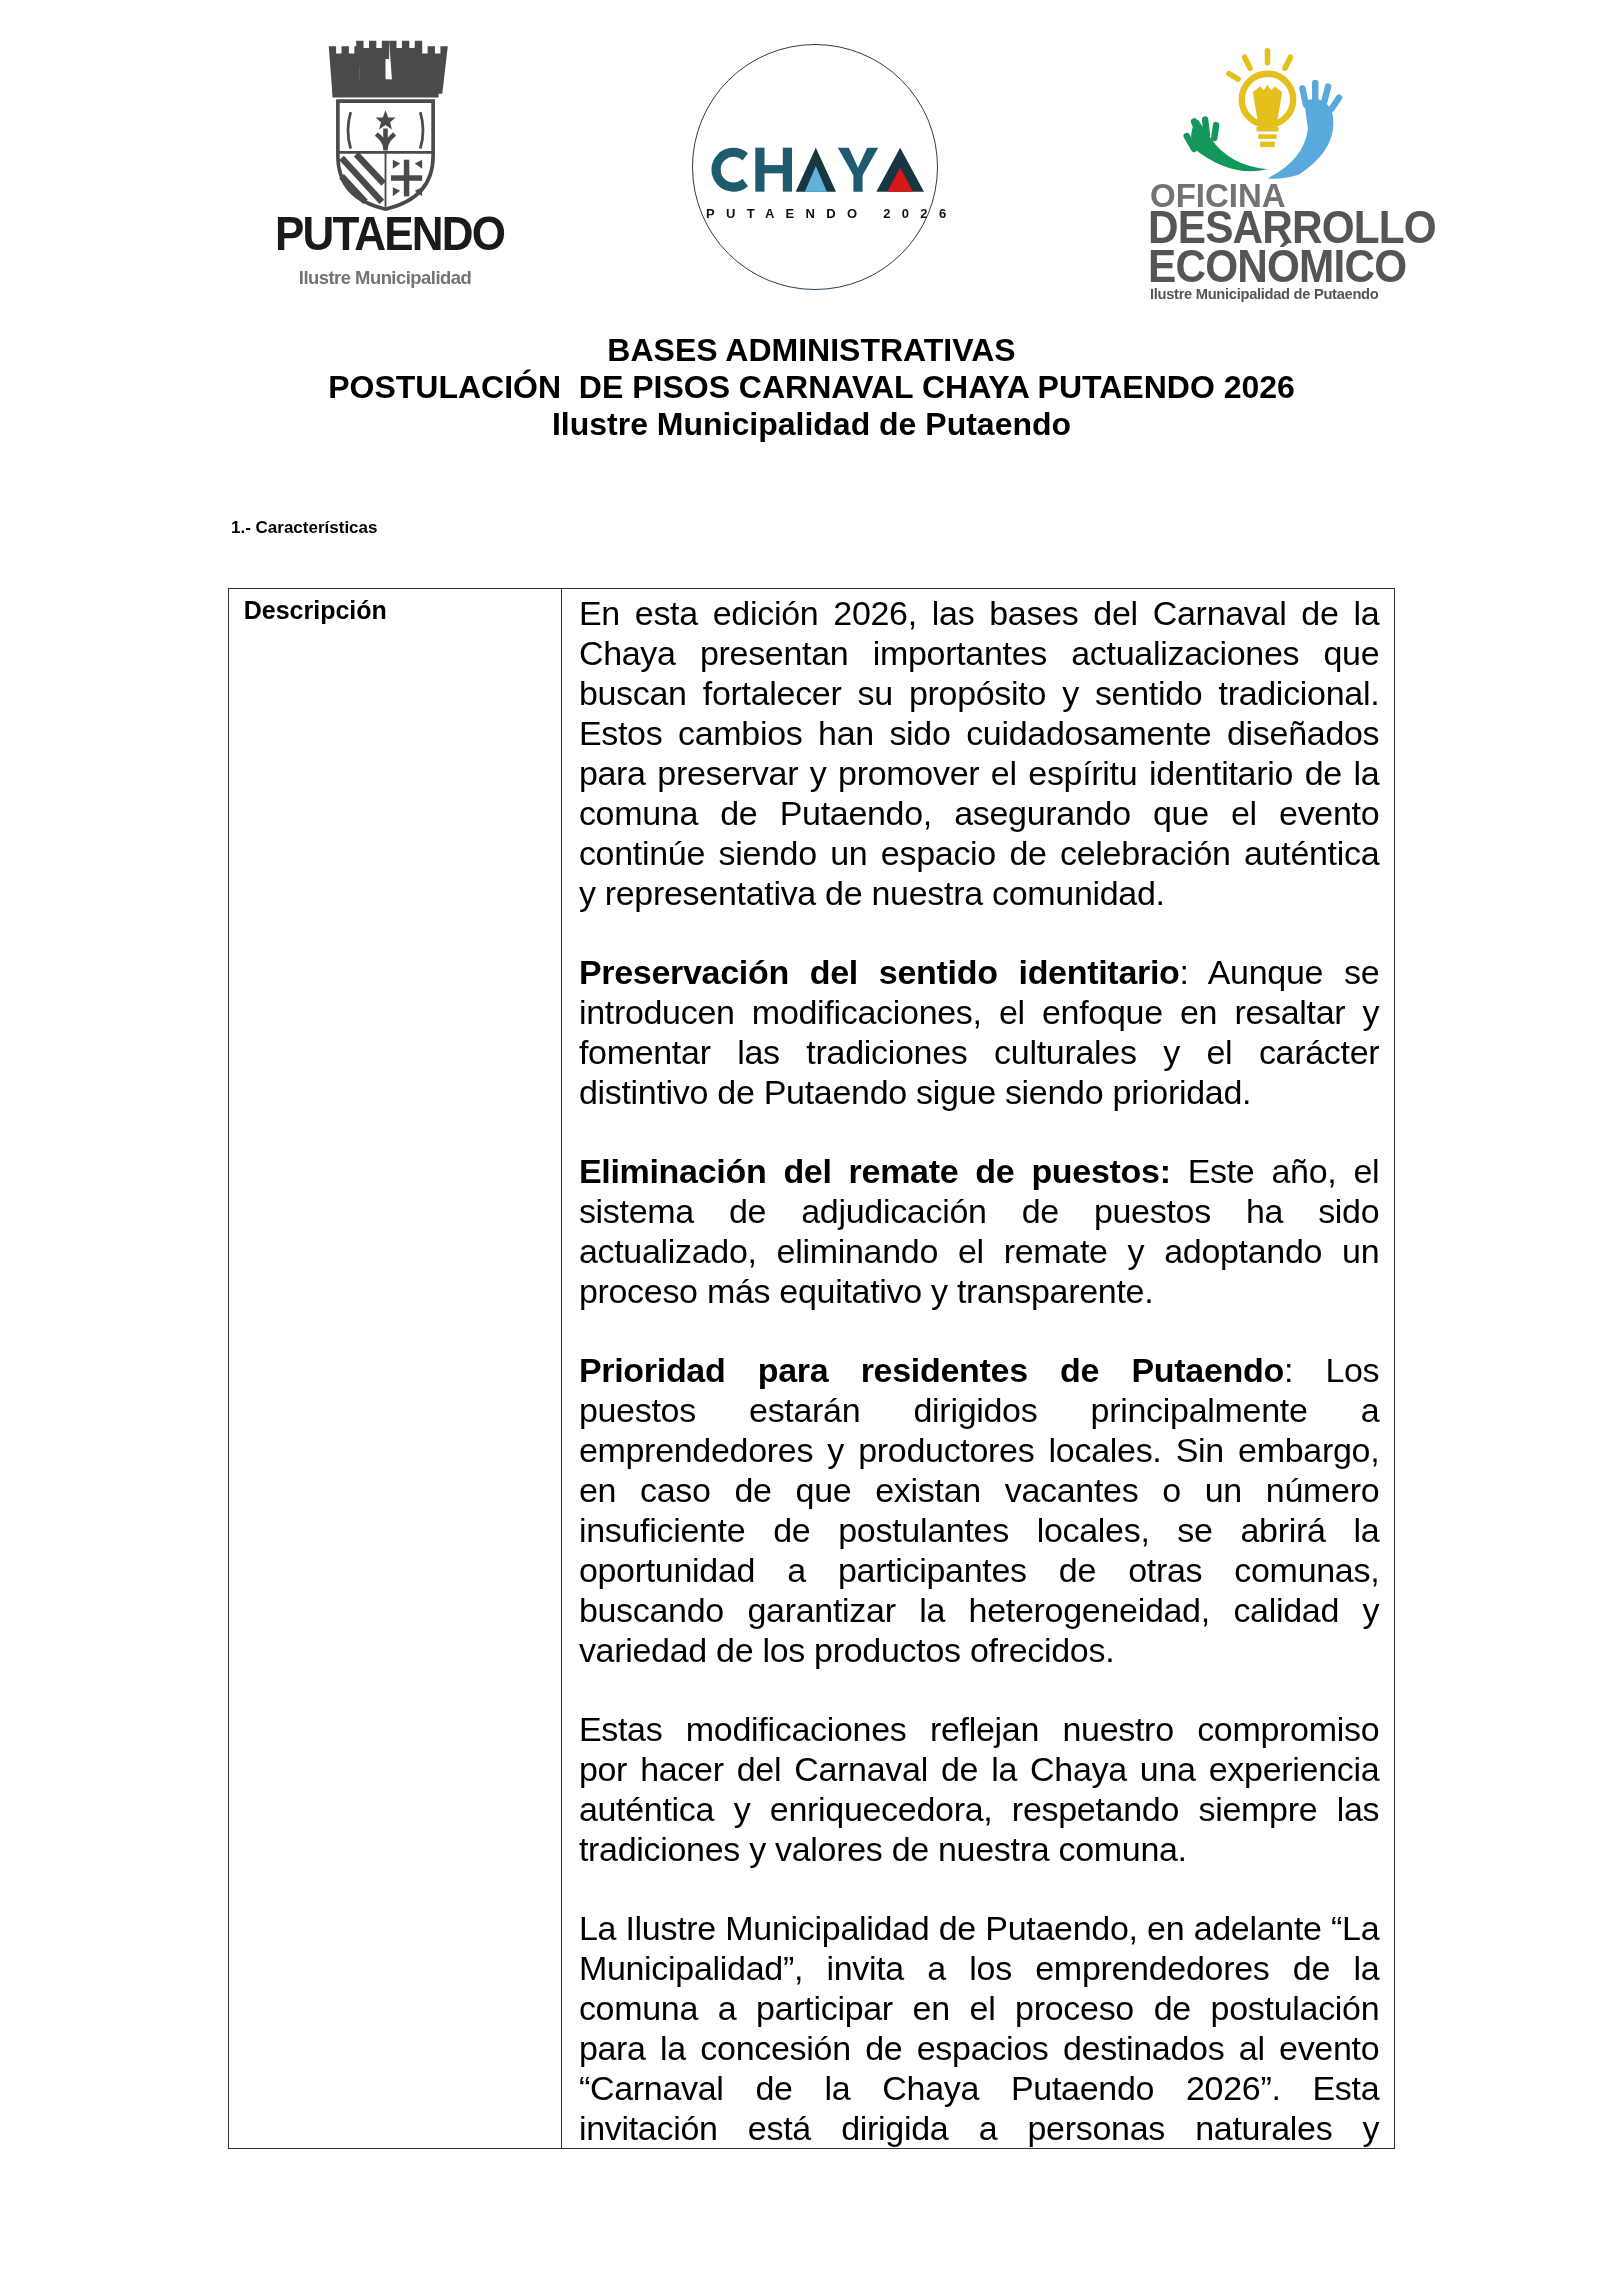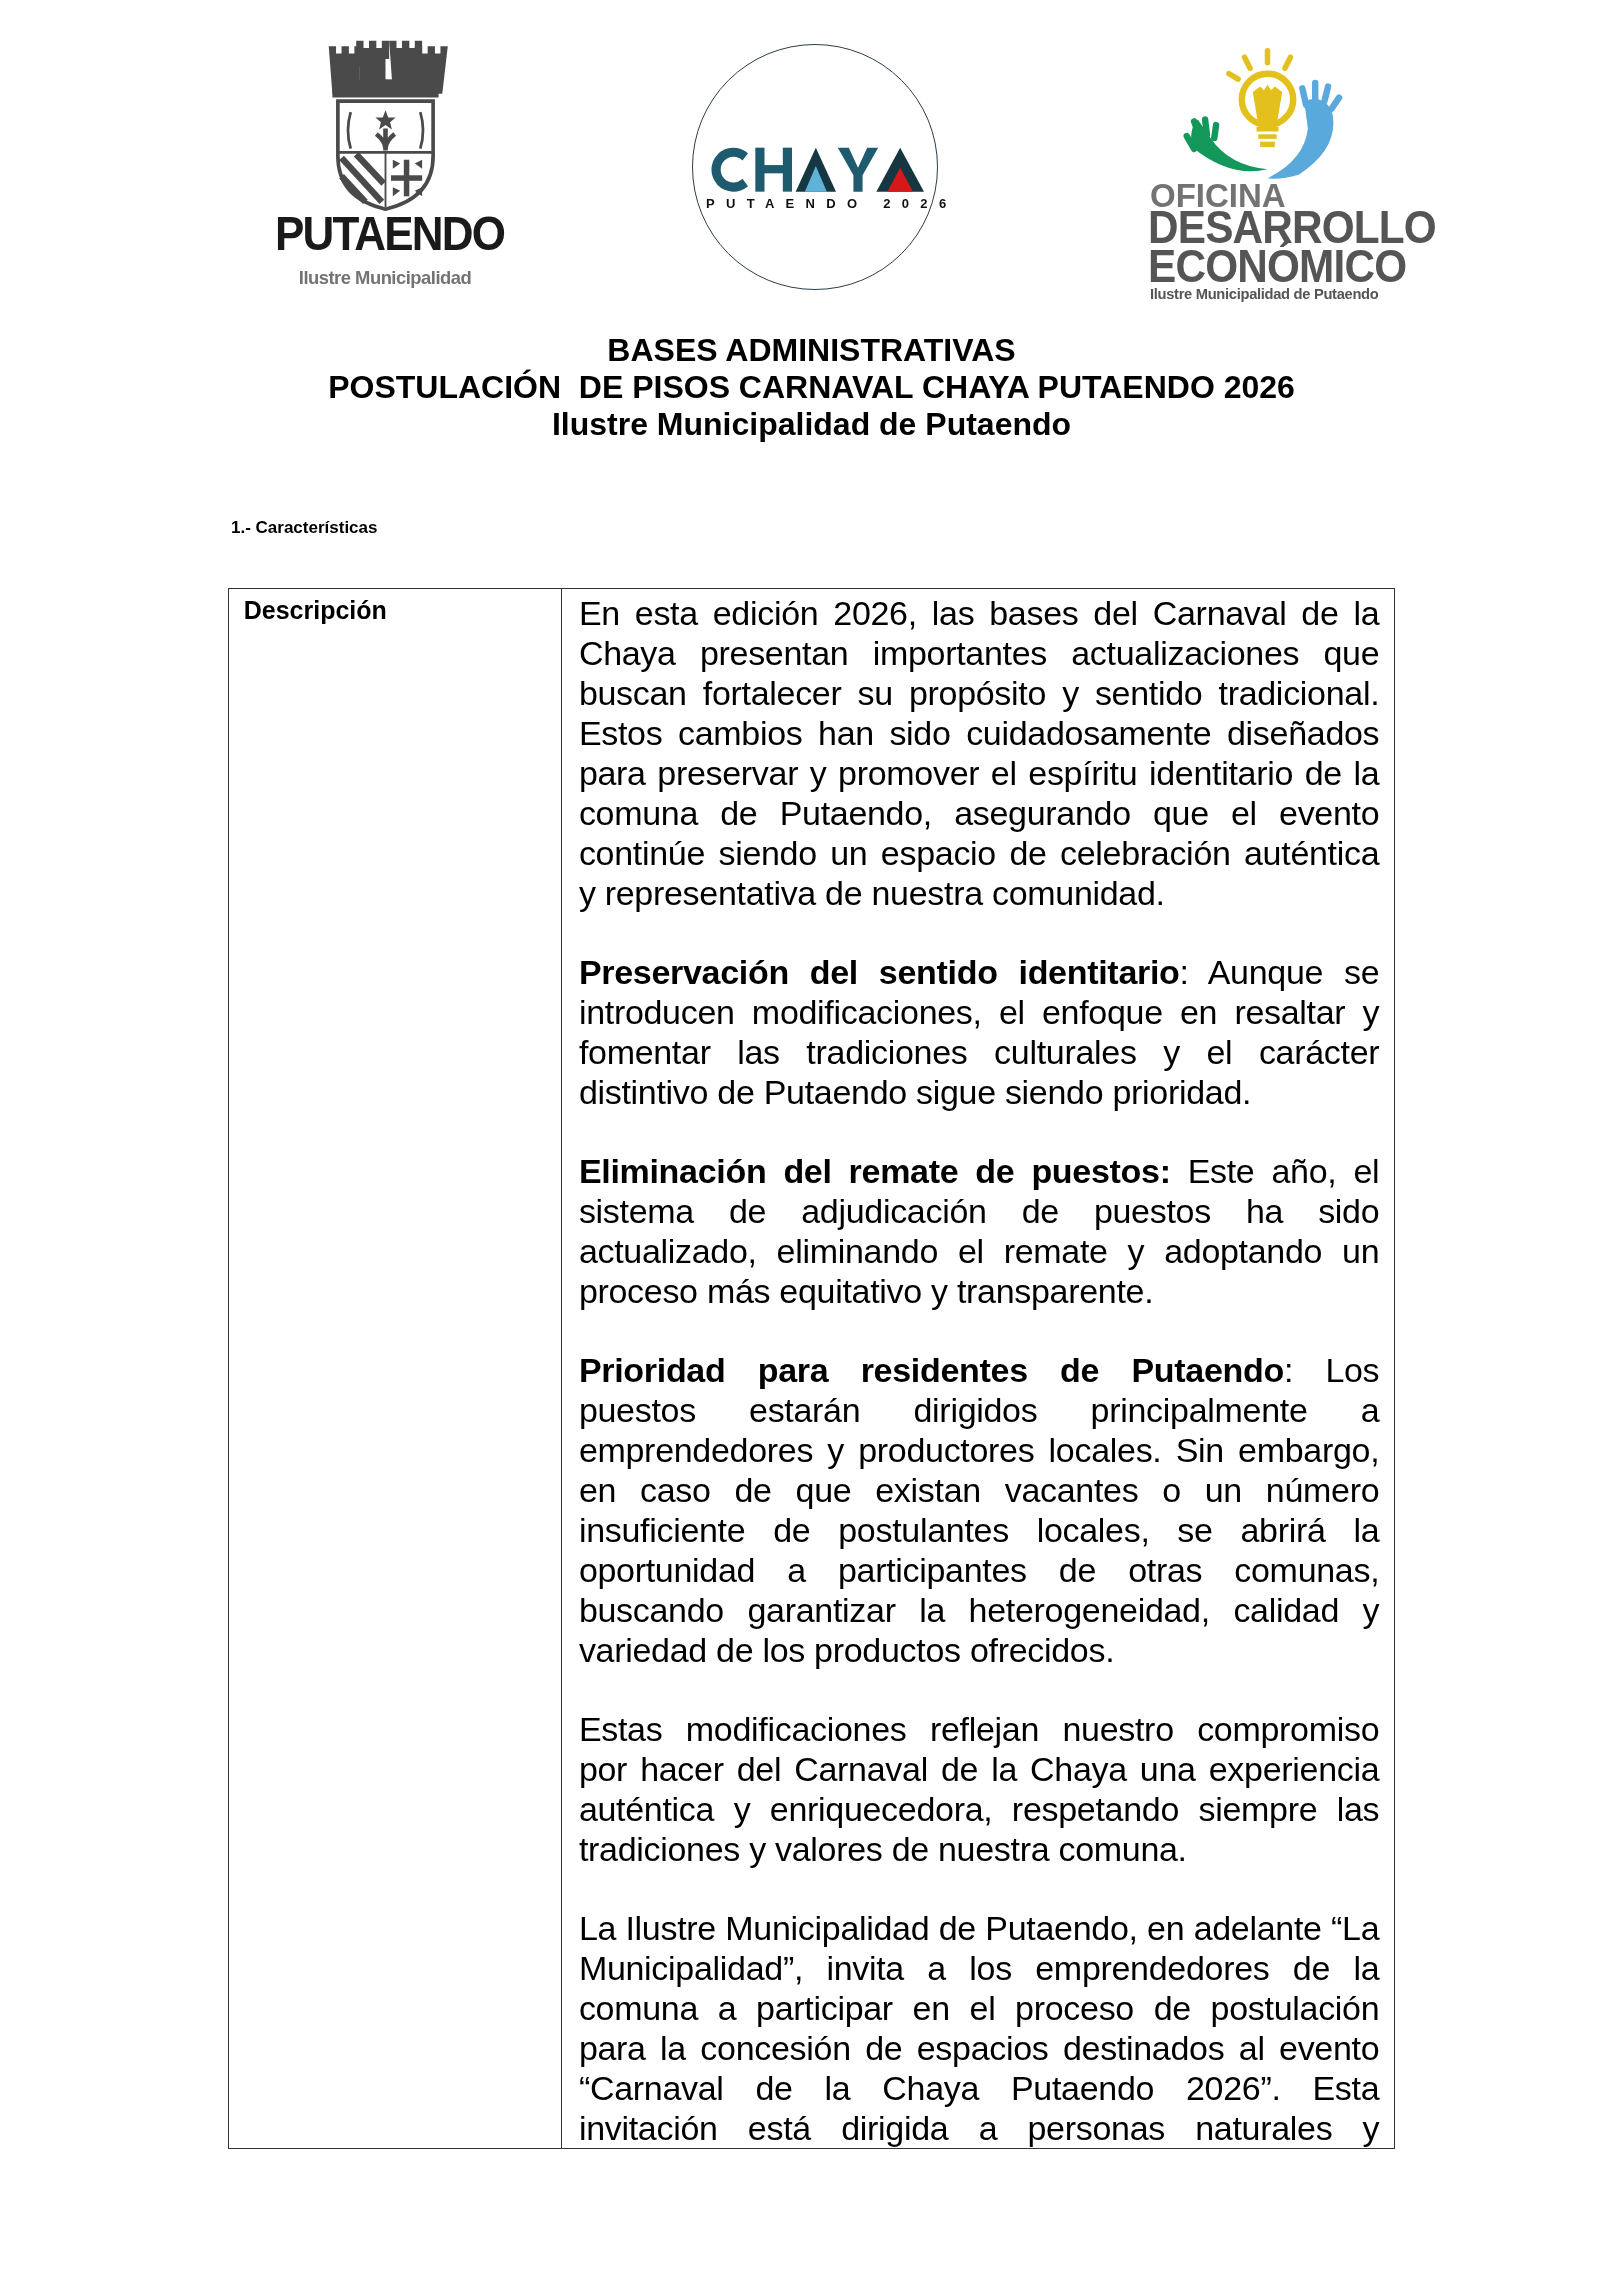--- a/index.html
+++ b/index.html
@@ -111,21 +111,21 @@
       <rect x="68" y="112" width="10" height="48"></rect>
       <rect x="98" y="112" width="10" height="48"></rect>
       <rect x="74" y="131" width="30" height="9"></rect>
       <path d="M158 112 l12 0 l10 22 l10 -22 l12 0 l-17 30 l0 18 l-10 0 l0 -18 z"></path>
     </g>
     <polygon points="112,160 134,112 156,160" fill="#163642"></polygon>
     <polygon points="122,160 134,132 146,160" fill="#5fb3d9"></polygon>
     <polygon points="200,160 226,112 252,160" fill="#163642"></polygon>
     <polygon points="212,160 226,134 240,160" fill="#d81818"></polygon>
   </svg>
-  <div style="position:absolute;left:13px;top:151px;width:224px;font-weight:bold;font-size:13px;letter-spacing:11.3px;color:#111;white-space:nowrap;">PUTAENDO 2026</div>
+  <div style="position:absolute;left:13px;top:161px;width:224px;font-weight:bold;font-size:13px;letter-spacing:11.3px;color:#111;white-space:nowrap;">PUTAENDO 2026</div>
 </div>
 
 <div class="logo" id="logo-oficina">
   <svg width="257" height="138" viewBox="0 0 280 150" style="position:absolute;left:0;top:0">
     <g stroke="#e3c01b" stroke-width="6" stroke-linecap="round">
       <line x1="140" y1="5" x2="140" y2="18"></line>
       <line x1="115" y1="12" x2="121" y2="24"></line>
       <line x1="165" y1="12" x2="159" y2="24"></line>
       <line x1="98" y1="30" x2="108" y2="36"></line>
     </g>

